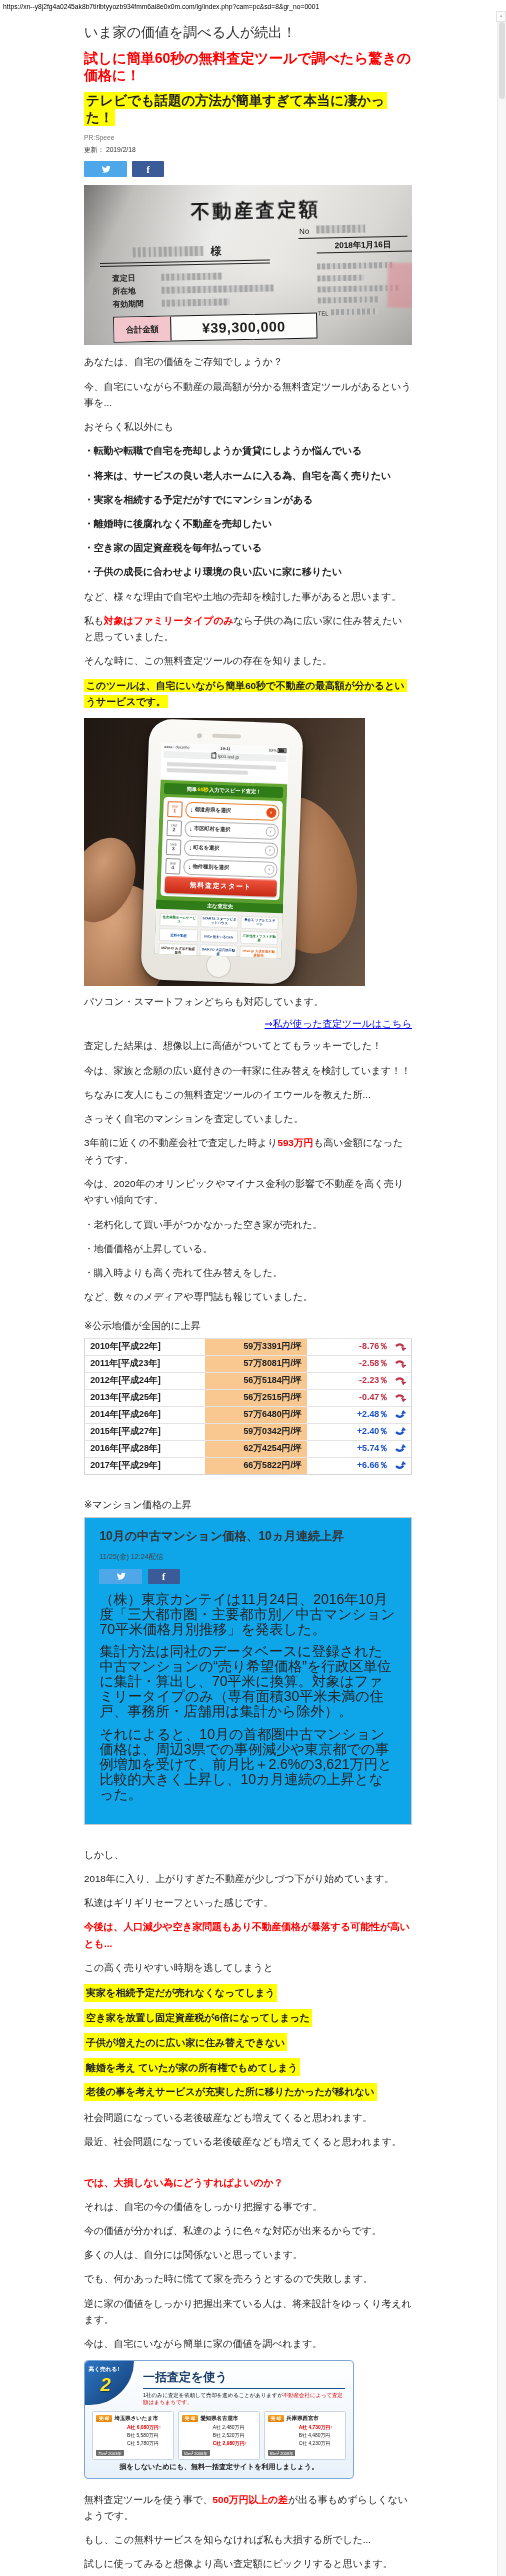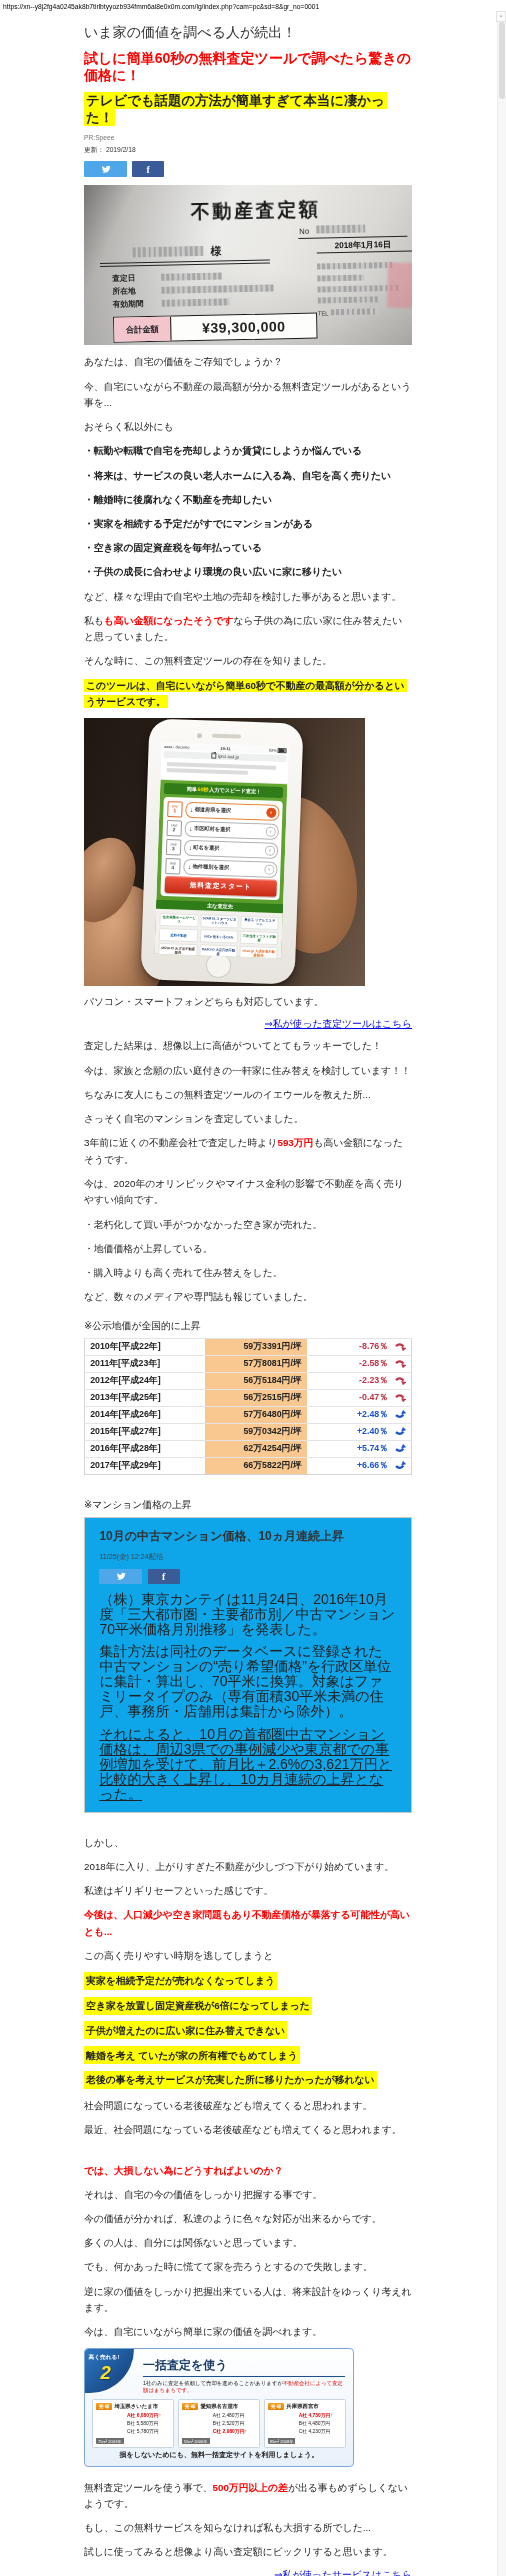--- a/index.html
+++ b/index.html
@@ -217,28 +217,28 @@
     </div>
 
     <p class="b">あなたは、自宅の価値をご存知でしょうか？</p>
     <p class="b">今、自宅にいながら不動産の最高額が分かる無料査定ツールがあるという事を...</p>
     <p class="b">おそらく私以外にも</p>
 
     <ul class="plain strong">
 
     <li>・転勤や転職で自宅を売却しようか賃貸にしようか悩んでいる</li>
         <li>・将来は、サービスの良い老人ホームに入る為、自宅を高く売りたい</li>
+        <li>・実家を相続する予定だがすでにマンションがある</li>
         <li>・離婚時に後腐れなく不動産を売却したい</li>
-        <li>・実家を相続する予定だがすでにマンションがある</li>
         <li>・空き家の固定資産税を毎年払っている</li>
         <li>・子供の成長に合わせより環境の良い広いに家に移りたい</li>
       </ul>
 
     <p class="b">など、様々な理由で自宅や土地の売却を検討した事があると思います。</p>
-    <p class="b"><span>私も</span><span class="red">も高い金額になったそうです</span><span>なら子供の為に広い家に住み替えたいと思っていました。</span></p>
+    <p class="b"><span>私も</span><span class="red">対象はファミリータイプのみ</span><span>なら子供の為に広い家に住み替えたいと思っていました。</span></p>
     <p class="b">そんな時に、この無料査定ツールの存在を知りました。</p>
     <p class="b bold"><span class="hl">このツールは、自宅にいながら簡単60秒で不動産の最高額が分かるというサービスです。</span></p>
 
     <div class="photo-phone">
       <div class="fg fg2"></div>
       <div class="fg fg1"></div>
       <div class="fg fg3"></div>
       <div class="ph">
         <div class="ph-cam"></div>
         <div class="ph-ear"></div>
@@ -480,21 +480,21 @@
           <svg width="9.8" height="9.8" viewBox="0 0 24 24">
               <path fill="#fff" d="M23 5c-.8.4-1.7.6-2.6.8a4.5 4.5 0 0 0-7.7 4A12.8 12.8 0 0 1 3.4 4.6a4.5 4.5 0 0 0 1.4 6 4.4 4.4 0 0 1-2-.5v.1a4.5 4.5 0 0 0 3.6 4.4 4.6 4.6 0 0 1-2 .1 4.5 4.5 0 0 0 4.2 3.1A9 9 0 0 1 2 19.5a12.7 12.7 0 0 0 6.9 2c8.3 0 12.8-6.9 12.8-12.8v-.6c.9-.6 1.6-1.4 2.2-2.3-.8.4-1.7.6-2.6.8z"></path>
             </svg>
         </div>
         <div class="sbtn fb">
             <b>f</b>
           </div>
       </div>
       <p>（株）東京カンテイは11月24日、2016年10月度「三大都市圏・主要都市別／中古マンション70平米価格月別推移」を発表した。</p>
       <p>集計方法は同社のデータベースに登録された中古マンションの“売り希望価格”を行政区単位に集計・算出し、70平米に換算。対象はファミリータイプのみ（専有面積30平米未満の住戸、事務所・店舗用は集計から除外）。</p>
-      <p style="margin-bottom:1px;text-decoration:underline;">それによると、10月の首都圏中古マンション価格は、周辺3県での事例減少や東京都での事例増加を受けて、前月比＋2.6%の3,621万円と比較的大きく上昇し、10カ月連続の上昇となった。</p>
+      <p style="margin-bottom:13px;">それによると、10月の首都圏中古マンション価格は、周辺3県での事例減少や東京都での事例増加を受けて、前月比＋2.6%の3,621万円と比較的大きく上昇し、10カ月連続の上昇となった。</p>
     </div>
 
     <p class="b">しかし、</p>
     <p class="b">2018年に入り、上がりすぎた不動産が少しづつ下がり始めています。</p>
     <p class="b">私達はギリギリセーフといった感じです。</p>
     <p class="b red">今後は、人口減少や空き家問題もあり不動産価格が暴落する可能性が高いとも...</p>
     <p class="b">この高く売りやすい時期を逃してしまうと</p>
 
     <div>
 

